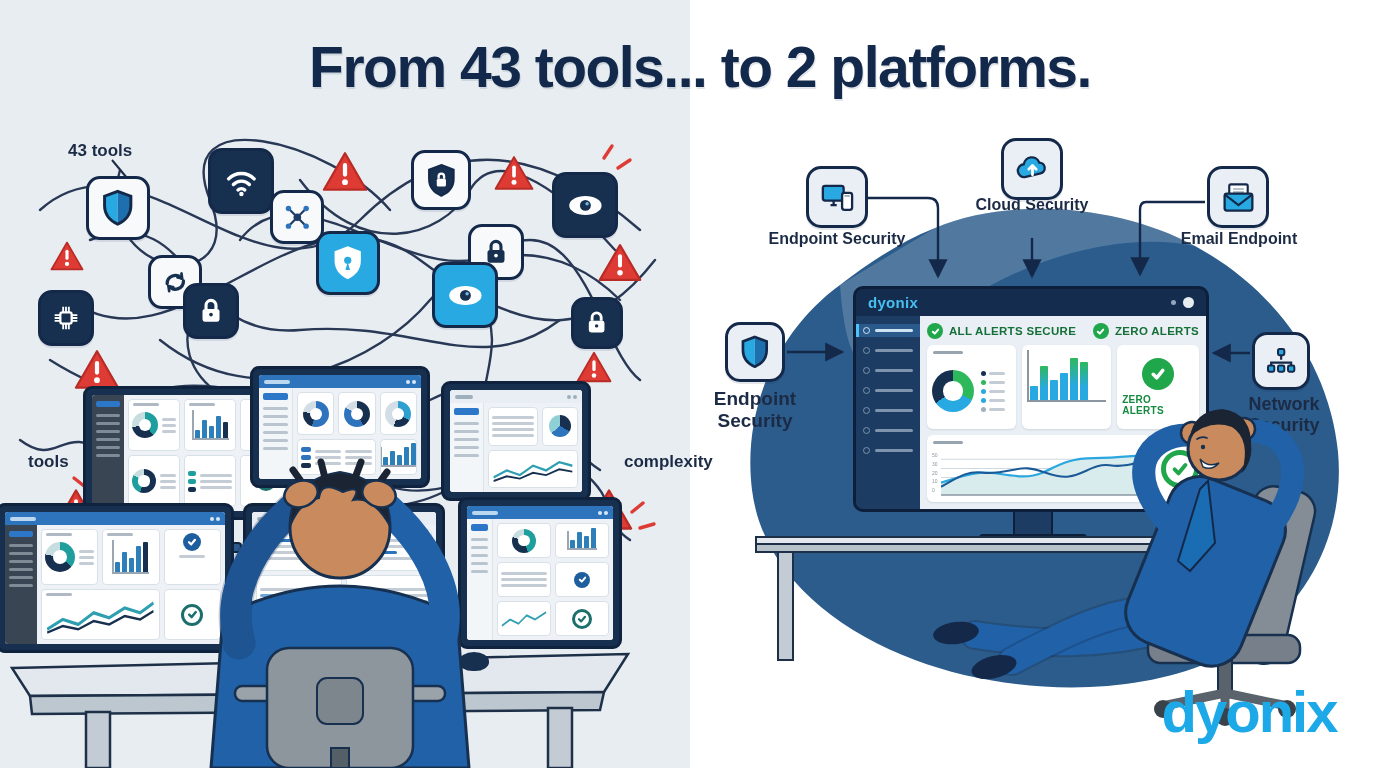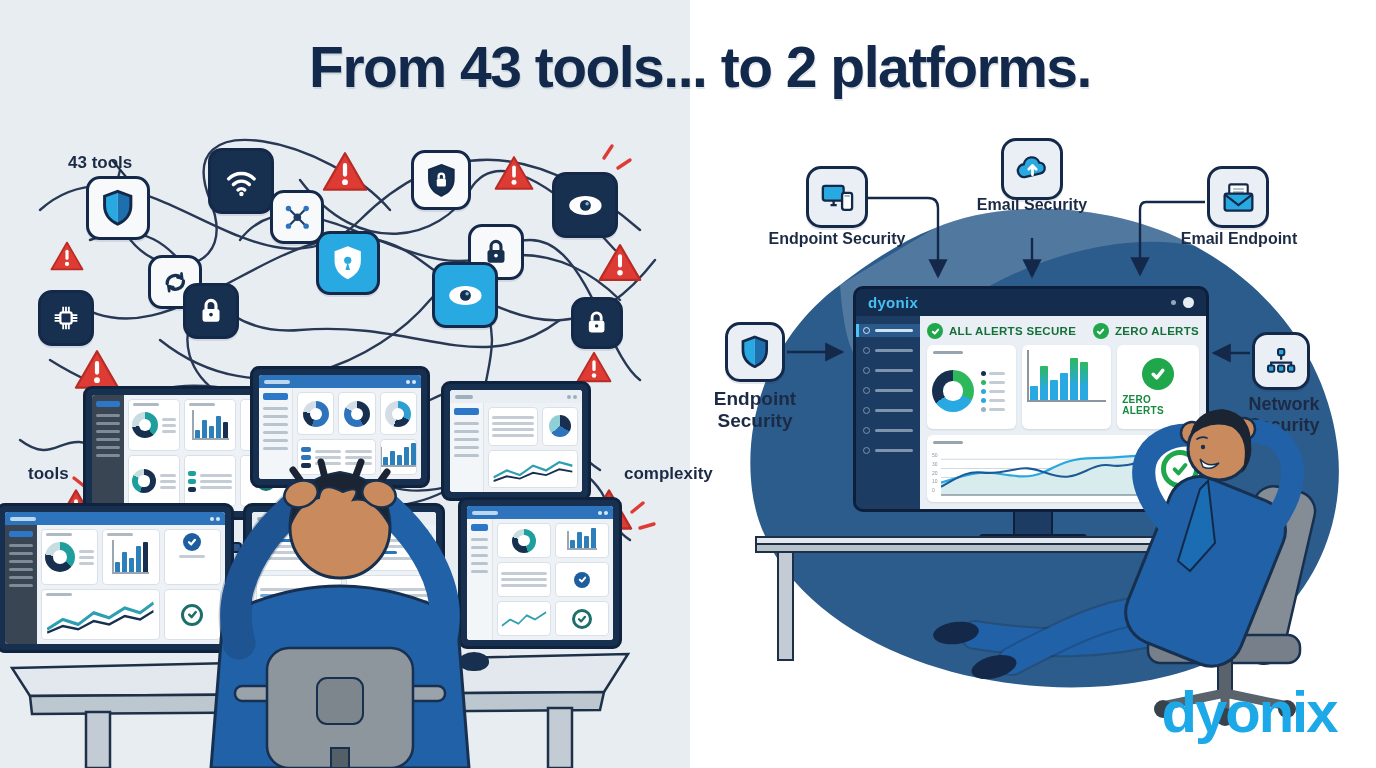--- a/index.html
+++ b/index.html
@@ -5,21 +5,21 @@
   * { box-sizing: border-box; margin: 0; padding: 0; }
   html,body { width:1376px; height:768px; }
   body { font-family:"Liberation Sans", sans-serif; background:#fff; }
   #canvas { position:relative; width:1376px; height:768px; overflow:hidden; background:#fff; }
   .abs { position:absolute; }
   #left-bg { left:0; top:0; width:690px; height:768px; background:#e8edf2; }
   #title { left:12px; top:34px; width:1376px; text-align:center; font-size:57px; font-weight:800;
            color:#13294b; letter-spacing:-1.5px; text-shadow:1px 2px 0 rgba(19,41,75,.12); }
 
   
-  .anno { font-size:17px; font-weight:700; color:#1c2b45;margin-top:12px; }
+  .anno { font-size:17px; font-weight:700; color:#1c2b45; }
   .callout-label { font-size:16px; font-weight:700; color:#1c2b45; text-align:center; line-height:1.18; }
 
   
   .tile { position:absolute; border:3px solid #14294a; border-radius:14px;
           display:flex; align-items:center; justify-content:center;
           box-shadow:0 2px 0 rgba(20,41,74,.10); }
   .tile.white { background:#f7f9fb; }
   .tile.navy  { background:#17304f; }
   .tile.blue  { background:#29a9e1; }
   .tile svg { width:68%; height:68%; }
@@ -708,21 +708,21 @@
     </svg>
   </div>
   <div class="abs callout-label" style="left:768px;top:230px;width:138px">Endpoint Security</div>
 
   <div class="icon-card" style="left:1001px;top:138px;width:62px;height:62px">
     <svg viewBox="0 0 24 24">
       <path d="M7 17 a4.2 4.2 0 0 1 -.6-8.4 a5.2 5.2 0 0 1 10-1.1 a3.6 3.6 0 0 1 .8 7.1 Z" fill="#29a9e1" stroke="#14294a" stroke-width="1.5"></path>
       <path d="M12 15.5 V 9.5 M9.6 11.8 L12 9.4 L14.4 11.8" fill="none" stroke="#fff" stroke-width="1.8" stroke-linecap="round" stroke-linejoin="round"></path>
     </svg>
   </div>
-  <div class="abs callout-label" style="left:972px;top:196px;width:120px">Email Security</div>
+  <div class="abs callout-label" style="left:972px;top:196px;width:120px">Cloud Security</div>
 
   <div class="icon-card" style="left:1207px;top:166px;width:62px;height:62px">
     <svg viewBox="0 0 24 24">
       <rect x="6" y="3.5" width="12" height="10" rx="1" fill="#fff" stroke="#14294a" stroke-width="1.4"></rect>
       <path d="M8.5 6.5 H 15.5 M8.5 8.5 H 15.5" stroke="#9fb0bd" stroke-width="1.1"></path>
       <rect x="3" y="9.5" width="18" height="11" rx="1.5" fill="#29a9e1" stroke="#14294a" stroke-width="1.5"></rect>
       <path d="M3 10 L12 17 L21 10" fill="none" stroke="#14294a" stroke-width="1.4"></path>
     </svg>
   </div>
   <div class="abs callout-label" style="left:1178px;top:230px;width:122px">Email Endpoint</div>

